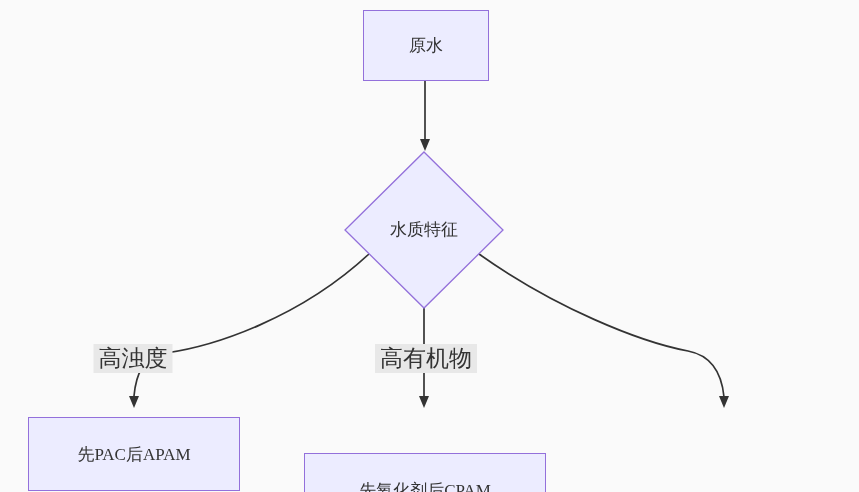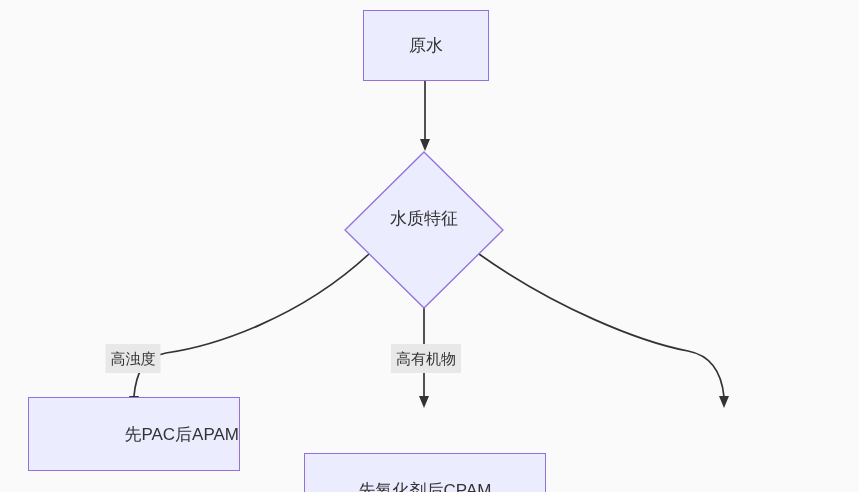--- a/index.html
+++ b/index.html
@@ -7,20 +7,21 @@
     background: var(--background, #fafafa);
     font-family: "Liberation Sans", "DejaVu Sans", sans-serif;
   }
   .canvas {
     position: relative;
     width: 753px;
     height: 492px;
     background: var(--background, #fafafa);
     color: var(--text, #333333);
     overflow: hidden;
+    font-family: Liberation Serif, serif;
   }
   svg.edges-layer {
     position: absolute;
     left: 0; top: 0;
     width: 859px; height: 492px;
   }
   .edge {
     fill: none;
     stroke: var(--edge-stroke, #333333);
     stroke-width: 1.7;
@@ -50,21 +51,21 @@
     transform: translate(-50%, -50%);
     font-size: 17px;
     white-space: nowrap;
     color: var(--text, #333333);
   }
   .edge-label {
     position: absolute;
     transform: translateX(-50%);
     background: var(--edge-label-bg, #e8e8e8);
     padding: 2px 5px;
-    font-size: 15px;
+    font-size: 23px;
     line-height: 25px;
     white-space: nowrap;
     color: var(--text, #333333);
   }
 </style>
 </head>
 <body>
 
 <div class="canvas">
 
@@ -82,23 +83,23 @@
     <path class="edge" d="M479,254 C555,308 640,342 688,351 C714,356 722,376 724,397"></path>
     <polygon class="arrowhead" points="724,408 719,396 729,396"></polygon>
 
     <polygon class="diamond-shape" points="424,152 503,230 424,308 345,230"></polygon>
   </svg>
 
   <div class="node-rect" style="left:363px; top:10px; width:126px; height:71px;">
     <span>原水</span>
   </div>
 
-  <div class="decision-label" style="left:424px; top:218px;">水质特征</div>
+  <div class="decision-label" style="left:424px; top:229px;">水质特征</div>
 
-  <div class="node-rect" style="left:28px; top:397px; width:212px; height:74px;justify-content:flex-end;">
+  <div class="node-rect" style="left:28px; top:417px; width:212px; height:74px;">
     <span>先PAC后APAM</span>
   </div>
 
   <div class="node-rect" style="left:304px; top:409px; width:242px; height:74px;margin-top:44px;">
     <span>先氧化剂后CPAM</span>
   </div>
 
 
   <div class="edge-label" style="left:133px; top:344px;">高浊度</div>
 

